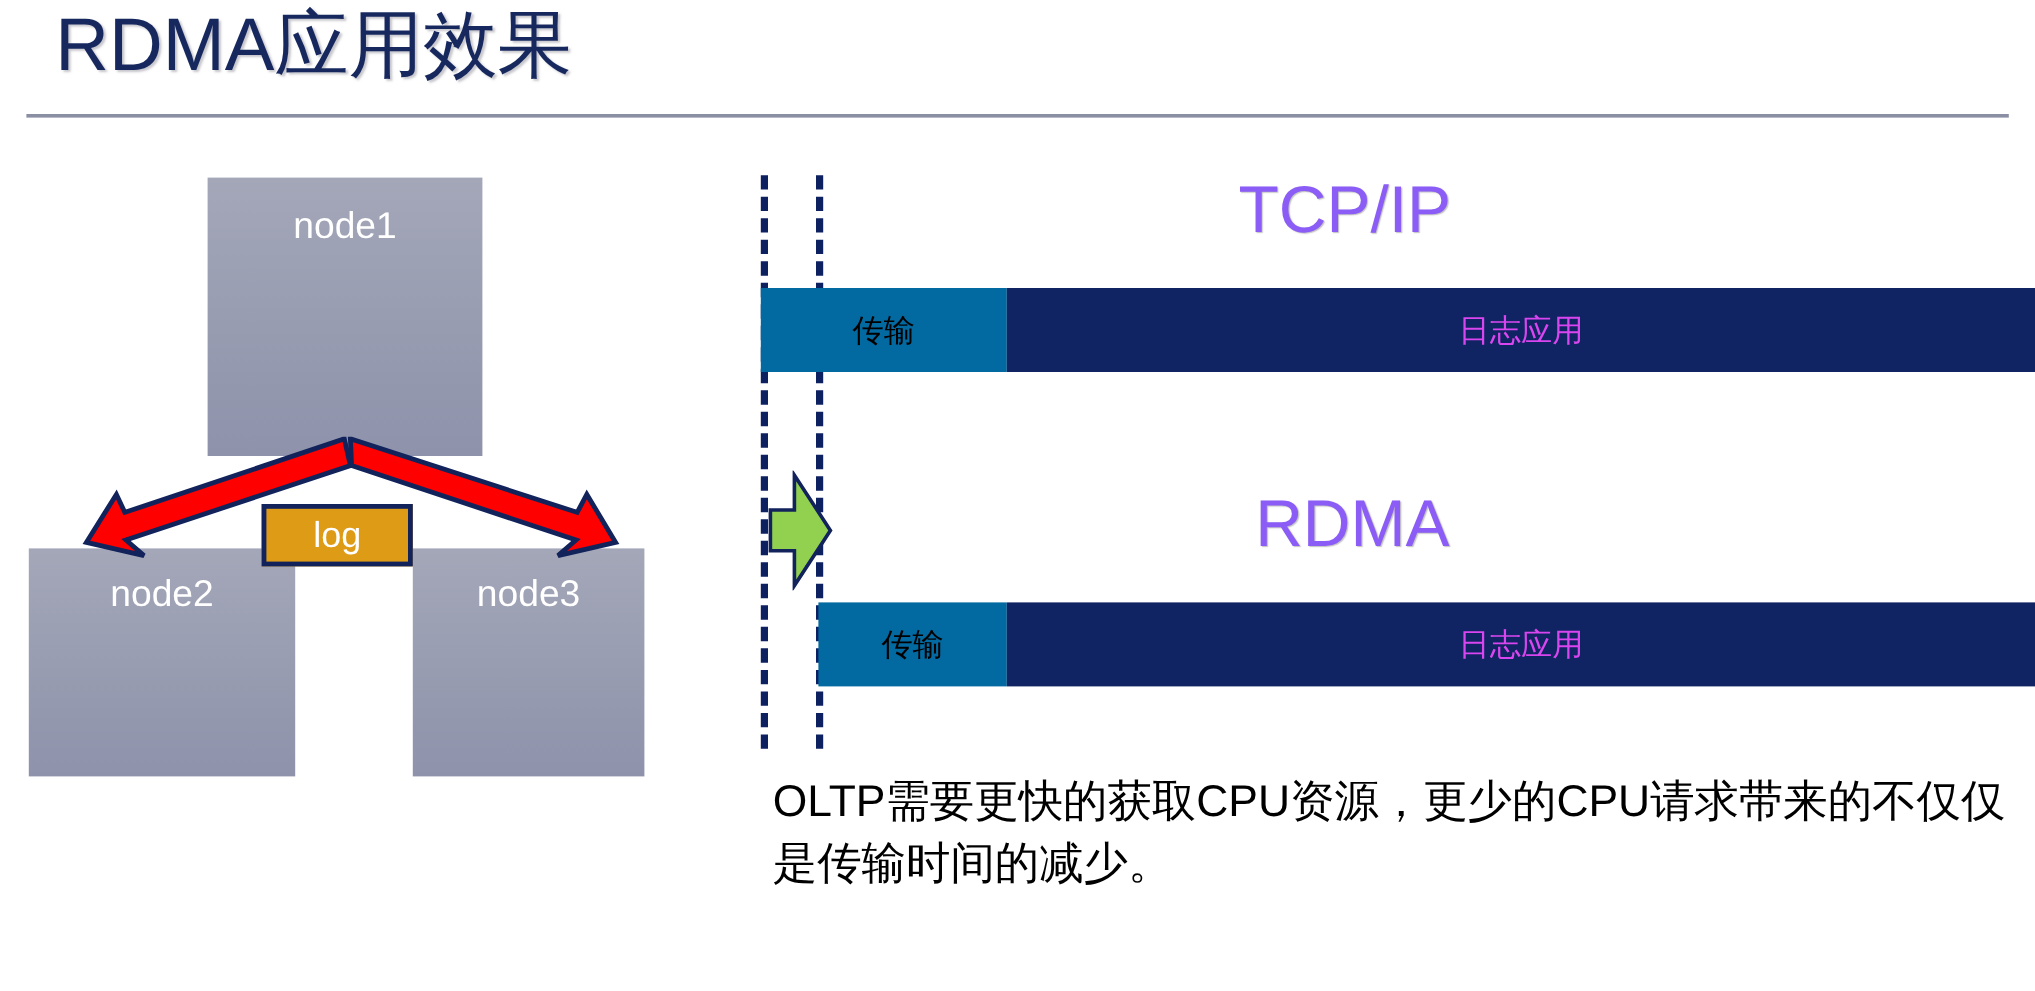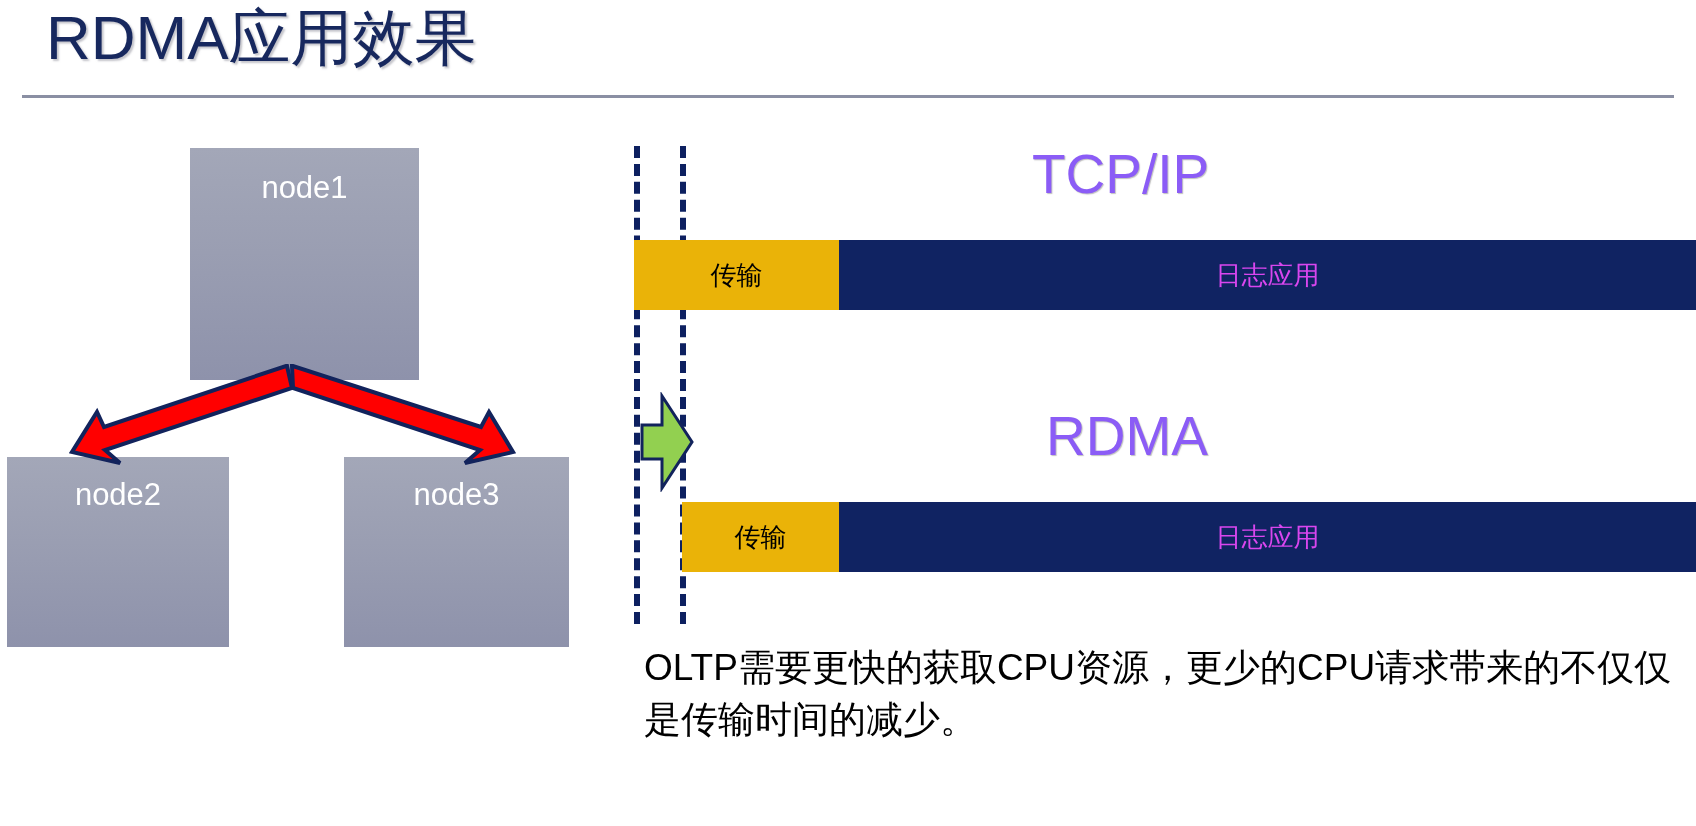--- a/index.html
+++ b/index.html
@@ -37,25 +37,25 @@
   
   #left-diagram { position: absolute; left: 0; top: 120px; width: 620px; height: 700px; }
 
   .node-box {
     position: absolute;
     background: linear-gradient(to bottom, #a3a7b8 0%, #9a9eb2 45%, #8e92ab 100%);
     color: #ffffff;
     font-size: 31px;
     text-align: center;
   }
-  #node1 { left: 173px; top: 28px; width: 229px; height: 232px; margin-left: 17px; }
+  #node1 { left: 173px; top: 28px; width: 229px; height: 232px; }
   #node1 .node-label { position: absolute; left: 0; right: 0; top: 22px; }
-  #node2 { left: 7px;  top: 337px; width: 222px; height: 190px; padding-left: 36px; }
+  #node2 { left: 24px;  top: 337px; width: 222px; height: 190px; padding-left: 36px; }
   #node2 .node-label { position: absolute; left: 0; right: 0; top: 20px; }
-  #node3 { left: 344px; top: 337px; width: 225px; height: 190px; }
+  #node3 { left: 344px; top: 337px; width: 193px; height: 190px; }
   #node3 .node-label { position: absolute; left: 0; right: 0; top: 20px; }
 
   #log-box {
     position: absolute;
     left: 218px; top: 300px;
     width: 126px; height: 52px;
     background: #dd9b16;
     border: 4px solid #12235c;
     color: #ffffff;
     font-size: 30px;
@@ -85,21 +85,21 @@
     text-shadow: 1px 1px 1px rgba(130,130,130,0.5);
   }
   #label-tcpip { left: 412px; top: 14px; }
   #label-rdma  { left: 426px; top: 276px; }
 
   .stack-bar { position: absolute; height: 70px; display: flex; }
   #bar-tcpip { left: 14px;  top: 110px; width: 1062px; }
   #bar-rdma  { left: 62px;  top: 372px; width: 1014px; }
 
   .seg-transfer {
-    background: #eab308;
+    background: #0369a1;
     color: #000000;
     font-size: 26px;
     display: flex; align-items: center; justify-content: center;
   }
   #bar-tcpip .seg-transfer { width: 205px; }
   #bar-rdma  .seg-transfer { width: 157px; }
   .seg-app {
     background: #102362;
     color: #d946ef;
     font-size: 26px;
@@ -144,20 +144,23 @@
 
       <g>
         <polygon points="287,246 292,268 105,330 120,343 72,332 97,292 104,307 286,246" fill="#ff0000" stroke="#12235c" stroke-width="4"></polygon>
       </g>
 
       <g>
         <polygon points="292,246 293,268 480,330 465,343 513,332 489,292 481,307 293,246" fill="#ff0000" stroke="#12235c" stroke-width="4"></polygon>
       </g>
     </svg>
 
+    <div id="log-box">
+      <span>log</span>
+    </div>
   </div>
 
   <div id="right-chart">
 
     <div class="dash-line" id="dash-left"></div>
     <div class="dash-line" id="dash-right"></div>
 
     <div class="bar-label" id="label-tcpip">TCP/IP</div>
     <div class="bar-label" id="label-rdma">RDMA</div>
 

